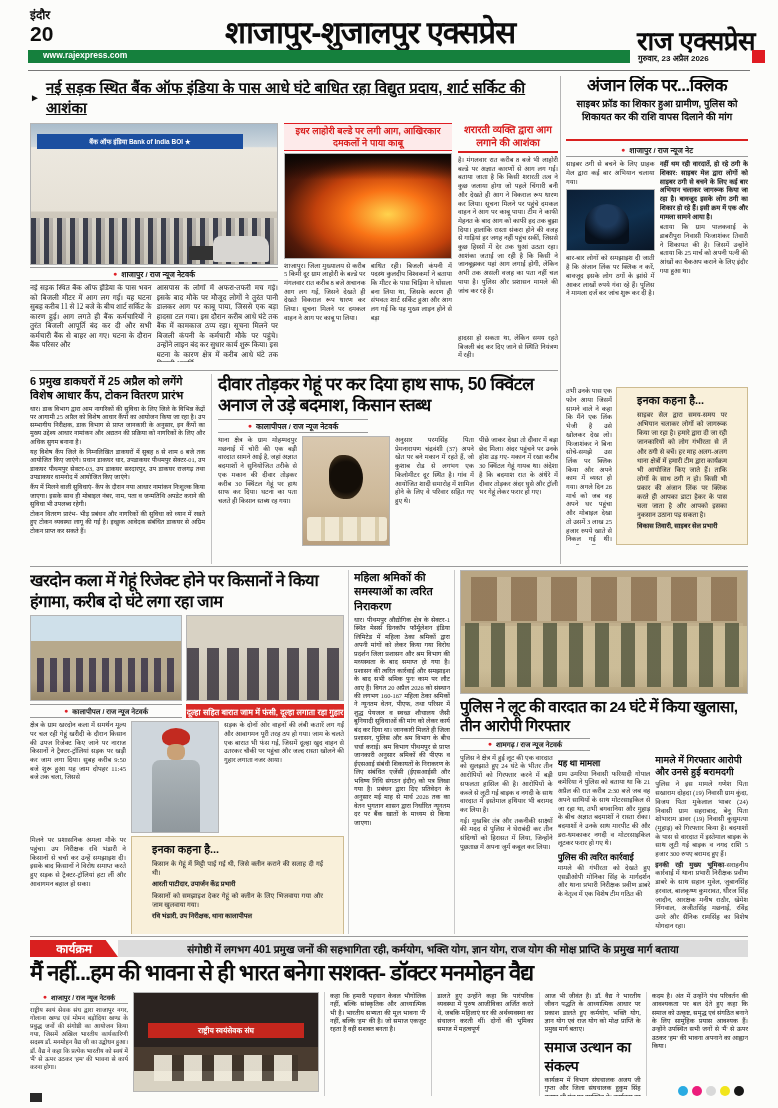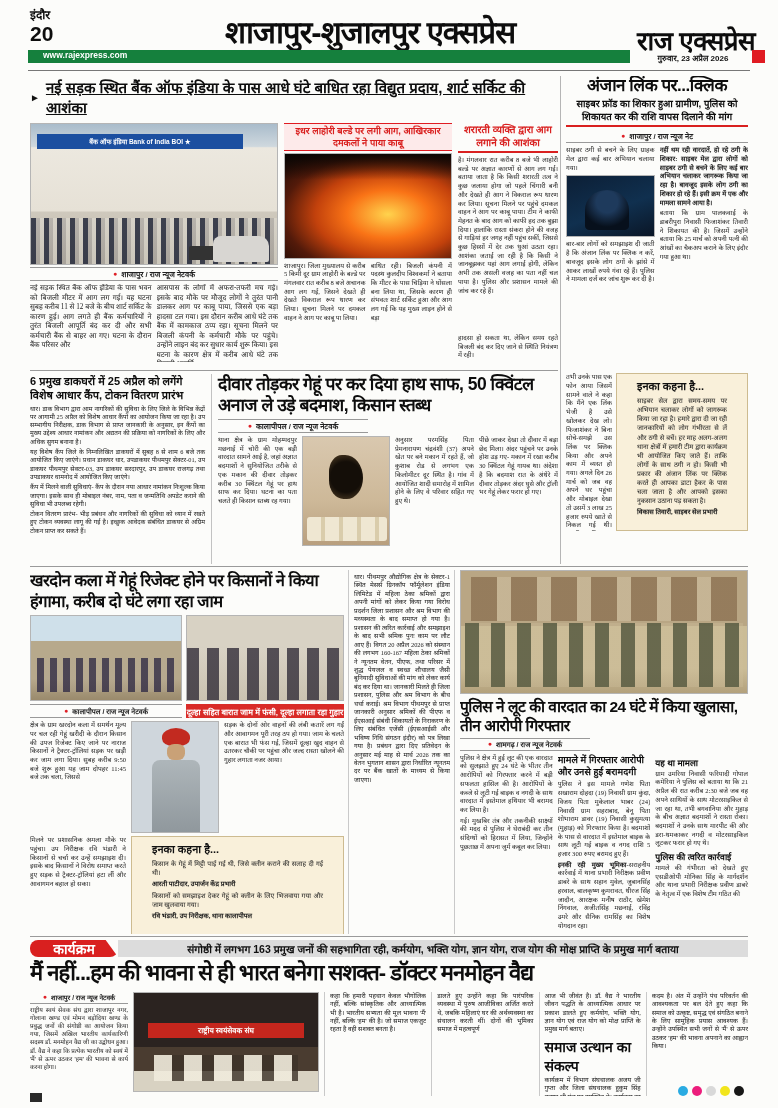--- a/index.html
+++ b/index.html
@@ -3,21 +3,21 @@
 <meta charset="utf-8">
 <style>
   * { margin:0; padding:0; box-sizing:border-box; }
   html,body { background:#e9e9e9; }
   .page { position:relative; width:778px; height:1108px; background:#fcfcfa; margin:0 auto;
           font-family:"Liberation Serif","DejaVu Serif",serif; color:#1a1a1a; overflow:hidden; }
   .hd { font-family:"Liberation Sans","DejaVu Sans",sans-serif; font-weight:900; color:#0d0d0d; }
   .abs { position:absolute; }
   .bodytext { font-size:7.2px; line-height:1.32; text-align:justify; color:#202020; }
   .small { font-size:6.6px; }
-  .cols { display:flex; gap:5px; }
+  .cols { display:flex; gap:5px;justify-content:flex-end; }
   .col { flex:1; overflow:hidden; }
   .vsep { border-left:1px solid #c9c9c9; padding-left:5px; }
   .hline { border-top:1px solid #9a9a9a; }
   .byline { display:flex; align-items:center; justify-content:center; gap:4px;
             border-top:1px solid #999; border-bottom:1px solid #999; padding:1px 0; }
   .byline .dot { color:#df1f26; font-size:7px; line-height:1; }
   .byline .txt { font-family:"Liberation Sans",sans-serif; font-weight:700; font-size:7.6px; color:#222; }
   .quote-box { background:#f9f0da; border:1px solid #cdbb90; padding:4px 20px; overflow:hidden; }
   .quote-title { font-family:"Liberation Sans",sans-serif; font-weight:900; font-size:11px; color:#111; margin-bottom:3px; }
   .quote-q { font-size:6.7px; line-height:1.35; text-align:justify; }
@@ -36,21 +36,21 @@
   <div class="abs" style="left:30px;top:6px;width:60px;">
     <div class="hd" style="font-size:12px;">इंदौर</div>
     <div class="hd" style="font-size:21px;line-height:1;">20</div>
   </div>
   <div class="abs hd" style="left:120px;top:10px;width:500px;text-align:center;font-size:31px;letter-spacing:-1px;">शाजापुर-शुजालपुर एक्सप्रेस</div>
   <div class="abs hd" style="left:628px;top:22px;width:136px;text-align:center;font-size:26px;letter-spacing:-0.5px;">राज एक्सप्रेस</div>
 
   <div class="abs" style="left:28px;top:50px;width:602px;height:13px;background:#15803d;display:flex;align-items:flex-start;padding-left:10px;">
     <span style="color:#fff;font-family:'Liberation Sans',sans-serif;font-weight:700;font-size:8.5px;padding-left:5px;">www.rajexpress.com</span>
   </div>
-  <div class="abs" style="left:638px;top:52px;width:110px;text-align:center;font-family:'Liberation Sans',sans-serif;font-weight:700;font-size:8px;color:#111;">गुरुवार, 23 अप्रैल 2026</div>
+  <div class="abs" style="left:638px;top:52px;width:110px;text-align:left;font-family:'Liberation Sans',sans-serif;font-weight:700;font-size:8px;color:#111;">गुरुवार, 23 अप्रैल 2026</div>
   <div class="abs" style="left:752px;top:50px;width:13px;height:13px;background:#e01b22;"></div>
   <div class="abs hline" style="left:28px;top:70px;width:722px;border-top-width:1.5px;border-top-color:#777;"></div>
 
   <div class="abs" style="left:30px;top:75px;width:528px;height:293px;overflow:hidden;">
     <div style="display:flex;align-items:center;gap:6px;padding:2px 0;">
       <span style="font-size:10px;color:#111;">►</span>
       <span class="hd" style="font-size:15px;font-weight:700;text-decoration:underline;">नई सड़क स्थित बैंक ऑफ इंडिया के पास आधे घंटे बाधित रहा विद्युत प्रदाय, शार्ट सर्किट की आशंका</span>
     </div>
 
     <div style="display:flex;gap:6px;margin-top:4px;height:244px;">
@@ -87,21 +87,21 @@
         <div class="bodytext small" style="margin-top:3px;height:176px;overflow:hidden;">है। मंगलवार रात करीब 8 बजे भी लाहोरी बल्डे पर अज्ञात कारणों से आग लग गई। बताया जाता है कि किसी शरारती तत्व ने कुछ जलाया होगा जो पहले चिंगारी बनी और देखते ही आग ने विकराल रूप धारण कर लिया। सूचना मिलने पर पहुंचे दमकल वाहन ने आग पर काबू पाया। टीम ने काफी मेहनत के बाद आग को काफी हद तक बुझा दिया। हालांकि रास्ता संकरा होने की वजह से गाड़ियां हर जगह नहीं पहुंच सकीं, जिससे कुछ हिस्सों में देर तक धुआं उठता रहा। आशंका जताई जा रही है कि किसी ने जानबूझकर यहां आग लगाई होगी, लेकिन अभी तक असली वजह का पता नहीं चल पाया है। पुलिस और प्रशासन मामले की जांच कर रहे हैं।</div>
         <div class="bodytext small" style="margin-top:2px;">हादसा हो सकता था, लेकिन समय रहते बिजली बंद कर दिए जाने से स्थिति नियंत्रण में रही।</div>
       </div>
     </div>
   </div>
 
   <div class="abs" style="left:560px;top:76px;width:1px;height:488px;background:#b5b5b5;"></div>
 
   <div class="abs" style="left:566px;top:76px;width:182px;height:488px;overflow:hidden;">
     <div class="hd" style="font-size:17px;text-align:center;line-height:1.2;letter-spacing:-0.5px;">अंजान लिंक पर...क्लिक</div>
-    <div class="hd" style="font-size:9.6px;font-weight:800;text-align:center;line-height:1.3;margin-top:2px;border-bottom:2px solid #d9201f;padding-bottom:2px;">साइबर फ्रॉड का शिकार हुआ ग्रामीण, पुलिस को शिकायत कर की राशि वापस दिलाने की मांग</div>
+    <div class="hd" style="font-size:9.6px;font-weight:800;text-align:center;line-height:1.3;margin-top:2px;border-bottom:2px solid #d9201f;padding-bottom:16px;">साइबर फ्रॉड का शिकार हुआ ग्रामीण, पुलिस को शिकायत कर की राशि वापस दिलाने की मांग</div>
     <div class="byline" style="margin-top:3px;border-top:none;">
       <span class="dot">●</span>
       <span class="txt">शाजापुर / राज न्यूज नेट</span>
     </div>
     <div class="cols" style="margin-top:3px;height:224px;">
       <div class="col">
         <div class="bodytext small">साइबर ठगी से बचने के लिए ग्राहक मेल द्वारा कई बार अभियान चलाया गया।</div>
         <div class="photo" style="height:62px;margin:3px 0;background:linear-gradient(160deg,#0c1f36 0%,#10304f 55%,#0a1626 100%);">
           <div style="position:absolute;bottom:6px;left:18px;width:44px;height:40px;background:radial-gradient(circle at 50% 30%,#1e3a5c 0 30%,#07101c 70%);border-radius:50% 50% 10% 10%;"></div>
         </div>
@@ -188,60 +188,61 @@
           <div class="quote-s">आरती पाटीदार, उपार्जन केंद्र प्रभारी</div>
           <div class="quote-q">किसानों को समझाइश देकर गेहूं को क्लीन के लिए भिजवाया गया और जाम खुलवाया गया।</div>
           <div class="quote-s">रवि भंडारी, उप निरीक्षक, थाना कालापीपल</div>
         </div>
       </div>
     </div>
 
     <div class="abs" style="left:318px;top:0;width:1px;height:364px;background:#c9c9c9;"></div>
 
     <div class="abs" style="left:324px;top:0;width:96px;height:364px;overflow:hidden;">
+      <div class="hd" style="font-size:11px;line-height:1.3;">महिला श्रमिकों की समस्याओं का त्वरित निराकरण</div>
       <div class="bodytext" style="font-size:6.4px;margin-top:3px;">धार। पीथमपुर औद्योगिक क्षेत्र के सेक्टर-1 स्थित मेसर्स ग्रिनकॉप फॉर्मूलेशन इंडिया लिमिटेड में महिला ठेका श्रमिकों द्वारा अपनी मांगों को लेकर किया गया विरोध प्रदर्शन जिला प्रशासन और श्रम विभाग की मध्यस्थता के बाद समाप्त हो गया है। प्रशासन की त्वरित कार्रवाई और समझाइश के बाद सभी श्रमिक पुनः काम पर लौट आए हैं। विगत 20 अप्रैल 2026 को संस्थान की लगभग 160-167 महिला ठेका श्रमिकों ने न्यूनतम वेतन, पीएफ, तथा परिसर में शुद्ध पेयजल व स्वच्छ शौचालय जैसी बुनियादी सुविधाओं की मांग को लेकर कार्य बंद कर दिया था। जानकारी मिलते ही जिला प्रशासन, पुलिस और श्रम विभाग के बीच चर्चा कराई। श्रम विभाग पीथमपुर से प्राप्त जानकारी अनुसार श्रमिकों की पीएफ व ईएसआई संबंधी शिकायतों के निराकरण के लिए संबंधित एजेंसी (ईएसआईसी और भविष्य निधि संगठन इंदौर) को पत्र लिखा गया है। प्रबंधन द्वारा दिए प्रतिवेदन के अनुसार मई माह से मार्च 2026 तक का वेतन भुगतान शासन द्वारा निर्धारित न्यूनतम दर पर बैंक खातों के माध्यम से किया जाएगा।</div>
     </div>
 
     <div class="abs" style="left:424px;top:0;width:1px;height:364px;background:#c9c9c9;"></div>
 
     <div class="abs" style="left:430px;top:0;width:288px;height:364px;overflow:hidden;">
       <div class="photo" style="height:124px;background:linear-gradient(180deg,#b9a684 0 45%,#cbbc96 45% 80%,#b3a17c 100%);">
         <div style="position:absolute;top:6px;left:10px;right:10px;height:44px;background:repeating-linear-gradient(90deg,rgba(120,90,60,.55) 0 26px,rgba(210,195,165,.5) 26px 40px);"></div>
         <div style="position:absolute;bottom:6px;left:4px;right:4px;height:64px;background:repeating-linear-gradient(90deg,rgba(94,96,70,.9) 0 14px,rgba(205,190,155,.35) 14px 26px);"></div>
       </div>
       <div class="hd" style="font-size:15.5px;line-height:1.25;letter-spacing:-0.5px;margin-top:3px;">पुलिस ने लूट की वारदात का 24 घंटे में किया खुलासा, तीन आरोपी गिरफ्तार</div>
       <div class="byline" style="width:130px;margin-top:2px;">
         <span class="dot">●</span>
         <span class="txt" style="font-size:7px;">शामगढ़ / राज न्यूज नेटवर्क</span>
       </div>
       <div class="cols" style="margin-top:3px;height:176px;">
         <div class="col">
           <div class="bodytext small">पुलिस ने क्षेत्र में हुई लूट की एक वारदात को सुलझाते हुए 24 घंटे के भीतर तीन आरोपियों को गिरफ्तार करने में बड़ी सफलता हासिल की है। आरोपियों के कब्जे से लूटी गई बाइक व नगदी के साथ वारदात में इस्तेमाल हथियार भी बरामद कर लिया है।</div>
           <div class="bodytext small" style="margin-top:2px;">गई। मुखबिर तंत्र और तकनीकी साक्ष्यों की मदद से पुलिस ने घेराबंदी कर तीन संदिग्धों को हिरासत में लिया, जिन्होंने पूछताछ में अपना जुर्म कबूल कर लिया।</div>
-        </div>
-        <div class="col">
-          <div class="hd" style="font-size:9.5px;line-height:1.3;margin-bottom:2px;">मामले में गिरफ्तार आरोपी और उनसे हुई बरामदगी</div>
-          <div class="bodytext small">पुलिस ने इस मामले गणेश पिता सखाराम दोहदा (19) निवासी ग्राम कुंदा, विजय पिता मुकेलाल भाबर (24) निवासी ग्राम सहराबाद, बेनू पिता शोभाराम डावर (19) निवासी कुसुमत्या (मुहाड़) को गिरफ्तार किया है। बदमाशों के पास से वारदात में इस्तेमाल बाइक के साथ लूटी गई बाइक व नगद राशि 5 हजार 300 रुपए बरामद हुए हैं।</div>
-          <div class="bodytext small" style="margin-top:2px;"><b>इनकी रही मुख्य भूमिका-</b><span>सराहनीय कार्रवाई में थाना प्रभारी निरीक्षक प्रवीण डाबरे के साथ सहान मुवेल, जुबानसिंह हरवाल, बालकृष्ण कुमरावत, धीरज सिंह जादौन, आरक्षक मनीष राठौर, खेमेश निंगवाल, अजीतसिंह मछनाई, रविंद्र उमरे और सैनिक रामसिंह का विशेष योगदान रहा।</span></div>
         </div>
         <div class="col">
           <div class="subhead">यह था मामला</div>
           <div class="bodytext small">ग्राम उमरिया निवासी फरियादी गोपाल कमेरिया ने पुलिस को बताया था कि 21 अप्रैल की रात करीब 2:30 बजे जब वह अपने साथियों के साथ मोटरसाइकिल से जा रहा था, तभी बगवानिया और मुहाड़ के बीच अज्ञात बदमाशों ने रास्ता रोका। बदमाशों ने उनके साथ मारपीट की और डरा-धमकाकर नगदी व मोटरसाइकिल लूटकर फरार हो गए थे।</div>
           <div class="subhead">पुलिस की त्वरित कार्रवाई</div>
           <div class="bodytext small">मामले की गंभीरता को देखते हुए एसडीओपी मोनिका सिंह के मार्गदर्शन और थाना प्रभारी निरीक्षक प्रवीण डाबरे के नेतृत्व में एक विशेष टीम गठित की</div>
         </div>
+        <div class="col">
+          <div class="hd" style="font-size:9.5px;line-height:1.3;margin-bottom:2px;">मामले में गिरफ्तार आरोपी और उनसे हुई बरामदगी</div>
+          <div class="bodytext small">पुलिस ने इस मामले गणेश पिता सखाराम दोहदा (19) निवासी ग्राम कुंदा, विजय पिता मुकेलाल भाबर (24) निवासी ग्राम सहराबाद, बेनू पिता शोभाराम डावर (19) निवासी कुसुमत्या (मुहाड़) को गिरफ्तार किया है। बदमाशों के पास से वारदात में इस्तेमाल बाइक के साथ लूटी गई बाइक व नगद राशि 5 हजार 300 रुपए बरामद हुए हैं।</div>
+          <div class="bodytext small" style="margin-top:2px;"><b>इनकी रही मुख्य भूमिका-</b><span>सराहनीय कार्रवाई में थाना प्रभारी निरीक्षक प्रवीण डाबरे के साथ सहान मुवेल, जुबानसिंह हरवाल, बालकृष्ण कुमरावत, धीरज सिंह जादौन, आरक्षक मनीष राठौर, खेमेश निंगवाल, अजीतसिंह मछनाई, रविंद्र उमरे और सैनिक रामसिंह का विशेष योगदान रहा।</span></div>
+        </div>
       </div>
     </div>
   </div>
 
   <div class="abs hline" style="left:30px;top:936px;width:718px;"></div>
   <div class="abs" style="left:30px;top:940px;width:718px;height:162px;overflow:hidden;">
     <div style="display:flex;height:17px;">
-      <div style="flex:0 0 88px;background:#d9201f;color:#fff;font-family:'Liberation Sans',sans-serif;font-weight:900;font-size:14px;display:flex;align-items:center;justify-content:center;clip-path:polygon(0 0,86% 0,100% 100%,0 100%);border-radius:8px;">कार्यक्रम</div>
-      <div style="flex:1;background:#dcdcdc;display:flex;align-items:center;justify-content:center;font-family:'Liberation Sans',sans-serif;font-weight:800;font-size:10.5px;color:#111;">संगोष्ठी में लगभग 163 प्रमुख जनों की सहभागिता रही, कर्मयोग, भक्ति योग, ज्ञान योग, राज योग की मोक्ष प्राप्ति के प्रमुख मार्ग बताया</div>
+      <div style="flex:0 0 88px;background:#d9201f;color:#fff;font-family:'Liberation Sans',sans-serif;font-weight:900;font-size:12px;display:flex;align-items:center;justify-content:center;clip-path:polygon(0 0,86% 0,100% 100%,0 100%);">कार्यक्रम</div>
+      <div style="flex:1;background:#dcdcdc;display:flex;align-items:center;justify-content:center;font-family:'Liberation Sans',sans-serif;font-weight:800;font-size:10.5px;color:#111;">संगोष्ठी में लगभग 401 प्रमुख जनों की सहभागिता रही, कर्मयोग, भक्ति योग, ज्ञान योग, राज योग की मोक्ष प्राप्ति के प्रमुख मार्ग बताया</div>
     </div>
     <div class="hd" style="font-size:22px;line-height:1.3;white-space:nowrap;letter-spacing:-1px;margin-top:2px;">मैं नहीं...हम की भावना से ही भारत बनेगा सशक्त- डॉक्टर मनमोहन वैद्य</div>
     <div style="display:flex;gap:5px;margin-top:4px;height:104px;">
       <div style="flex:0 0 98px;overflow:hidden;">
         <div class="byline" style="border-top:none;">
           <span class="dot">●</span>
           <span class="txt" style="font-size:6.6px;">शाजापुर / राज न्यूज नेटवर्क</span>
         </div>
         <div class="bodytext" style="font-size:6.2px;margin-top:2px;">राष्ट्रीय स्वयं सेवक संघ द्वारा शाजापुर नगर, गोलाना खण्ड एवं मोमन बड़ोदिया खण्ड के प्रबुद्ध जनों की संगोष्ठी का आयोजन किया गया, जिसमें अखिल भारतीय कार्यकारिणी सदस्य डॉ. मनमोहन वैद्य जी का उद्बोधन हुआ। डॉ. वैद्य ने कहा कि प्रत्येक भारतीय को स्वयं में 'मैं' से ऊपर उठकर 'हम' की भावना से कार्य करना होगा।</div>
       </div>

